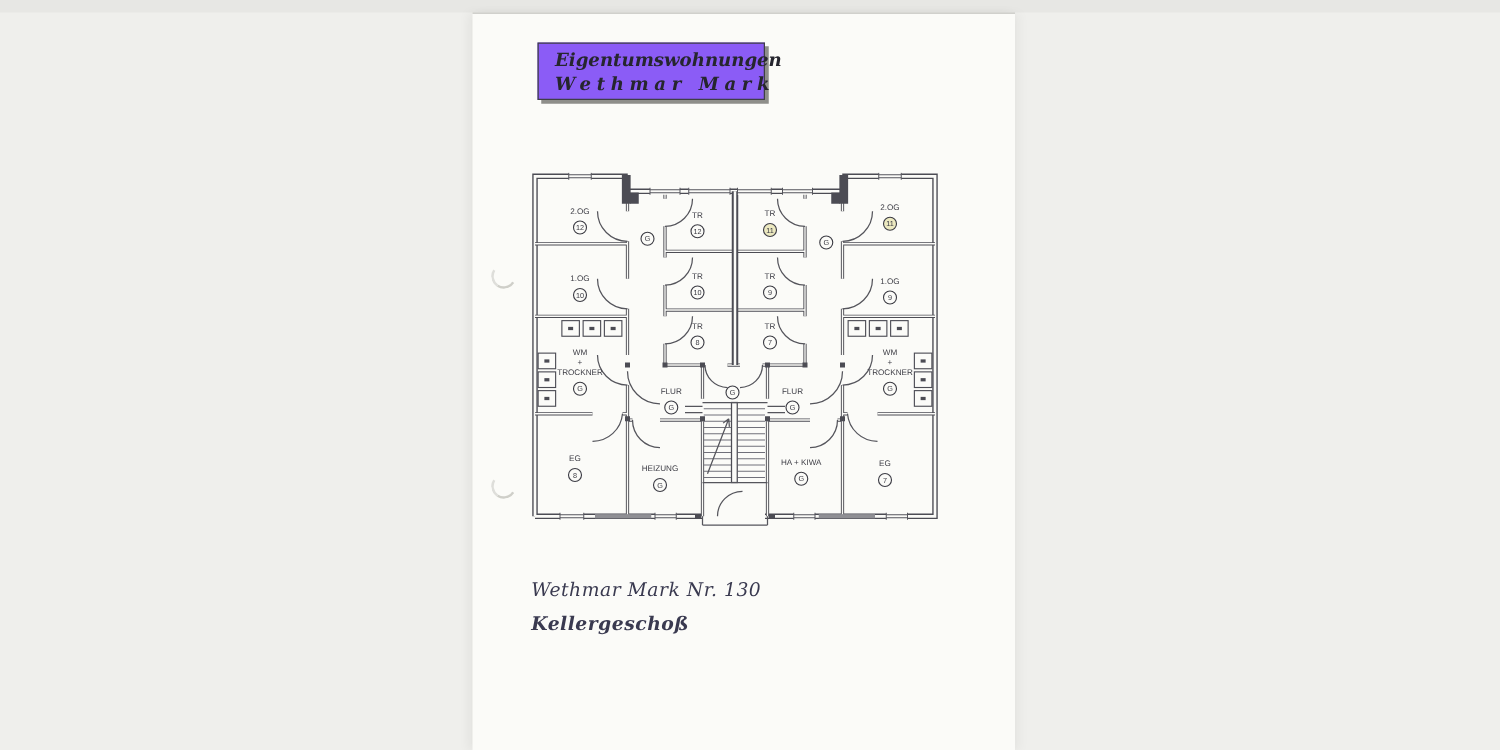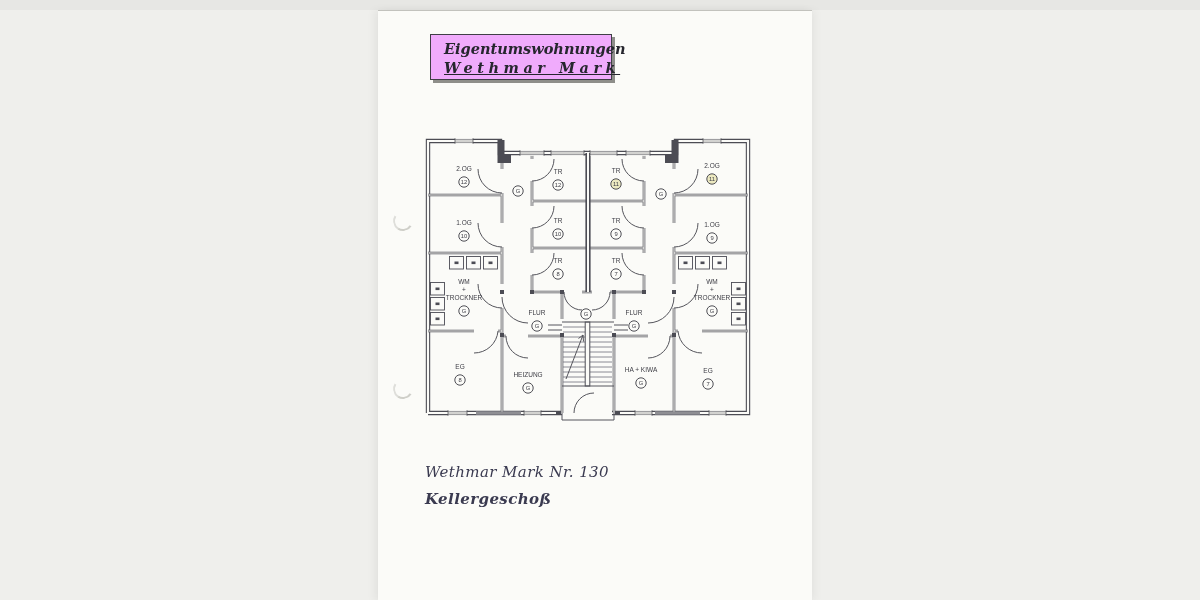--- a/index.html
+++ b/index.html
@@ -11,32 +11,32 @@
   }
   .scan-strip-top{position:absolute;left:0;top:0;width:1200px;height:10px;background:#e7e7e4;}
   .page{
     position:absolute;left:378px;top:10px;width:434px;height:590px;
     background:#fbfbf8;
     border-top:1px solid #c2c2bd;
     box-shadow:-4px 0 8px rgba(0,0,0,0.05), 4px 0 8px rgba(0,0,0,0.04);
   }
   .title-box{
     position:absolute;left:52px;top:23px;width:182px;height:46px;
-    background:#f0abfc;
+    background:#8b5cf6;
     border:1.6px solid #3f3f46;
     box-shadow:3px 3px 0 #8e8e8a;
     padding:4px 0 0 13px;box-sizing:border-box;
   }
   .title-line{
     font-family:"DejaVu Serif","Liberation Serif",serif;
     font-style:italic;font-weight:bold;
     font-size:14.5px;line-height:19px;color:#26262e;
     white-space:nowrap;
   }
-  .title-line.spaced{letter-spacing:4.5px;text-decoration:underline;}
+  .title-line.spaced{letter-spacing:4.5px;}
   .punch-hole{
     position:absolute;left:15px;width:16px;height:16px;border-radius:50%;
     border:2px solid rgba(0,0,0,0);
     border-bottom-color:#cfcfc9;border-left-color:#dededa;
     transform:rotate(-12deg);
   }
   .punch-hole.h1{top:200px;}
   .punch-hole.h2{top:368px;}
   .plan-wrap{position:absolute;left:45px;top:127px;width:330px;height:287px;}
   .footer-line{

